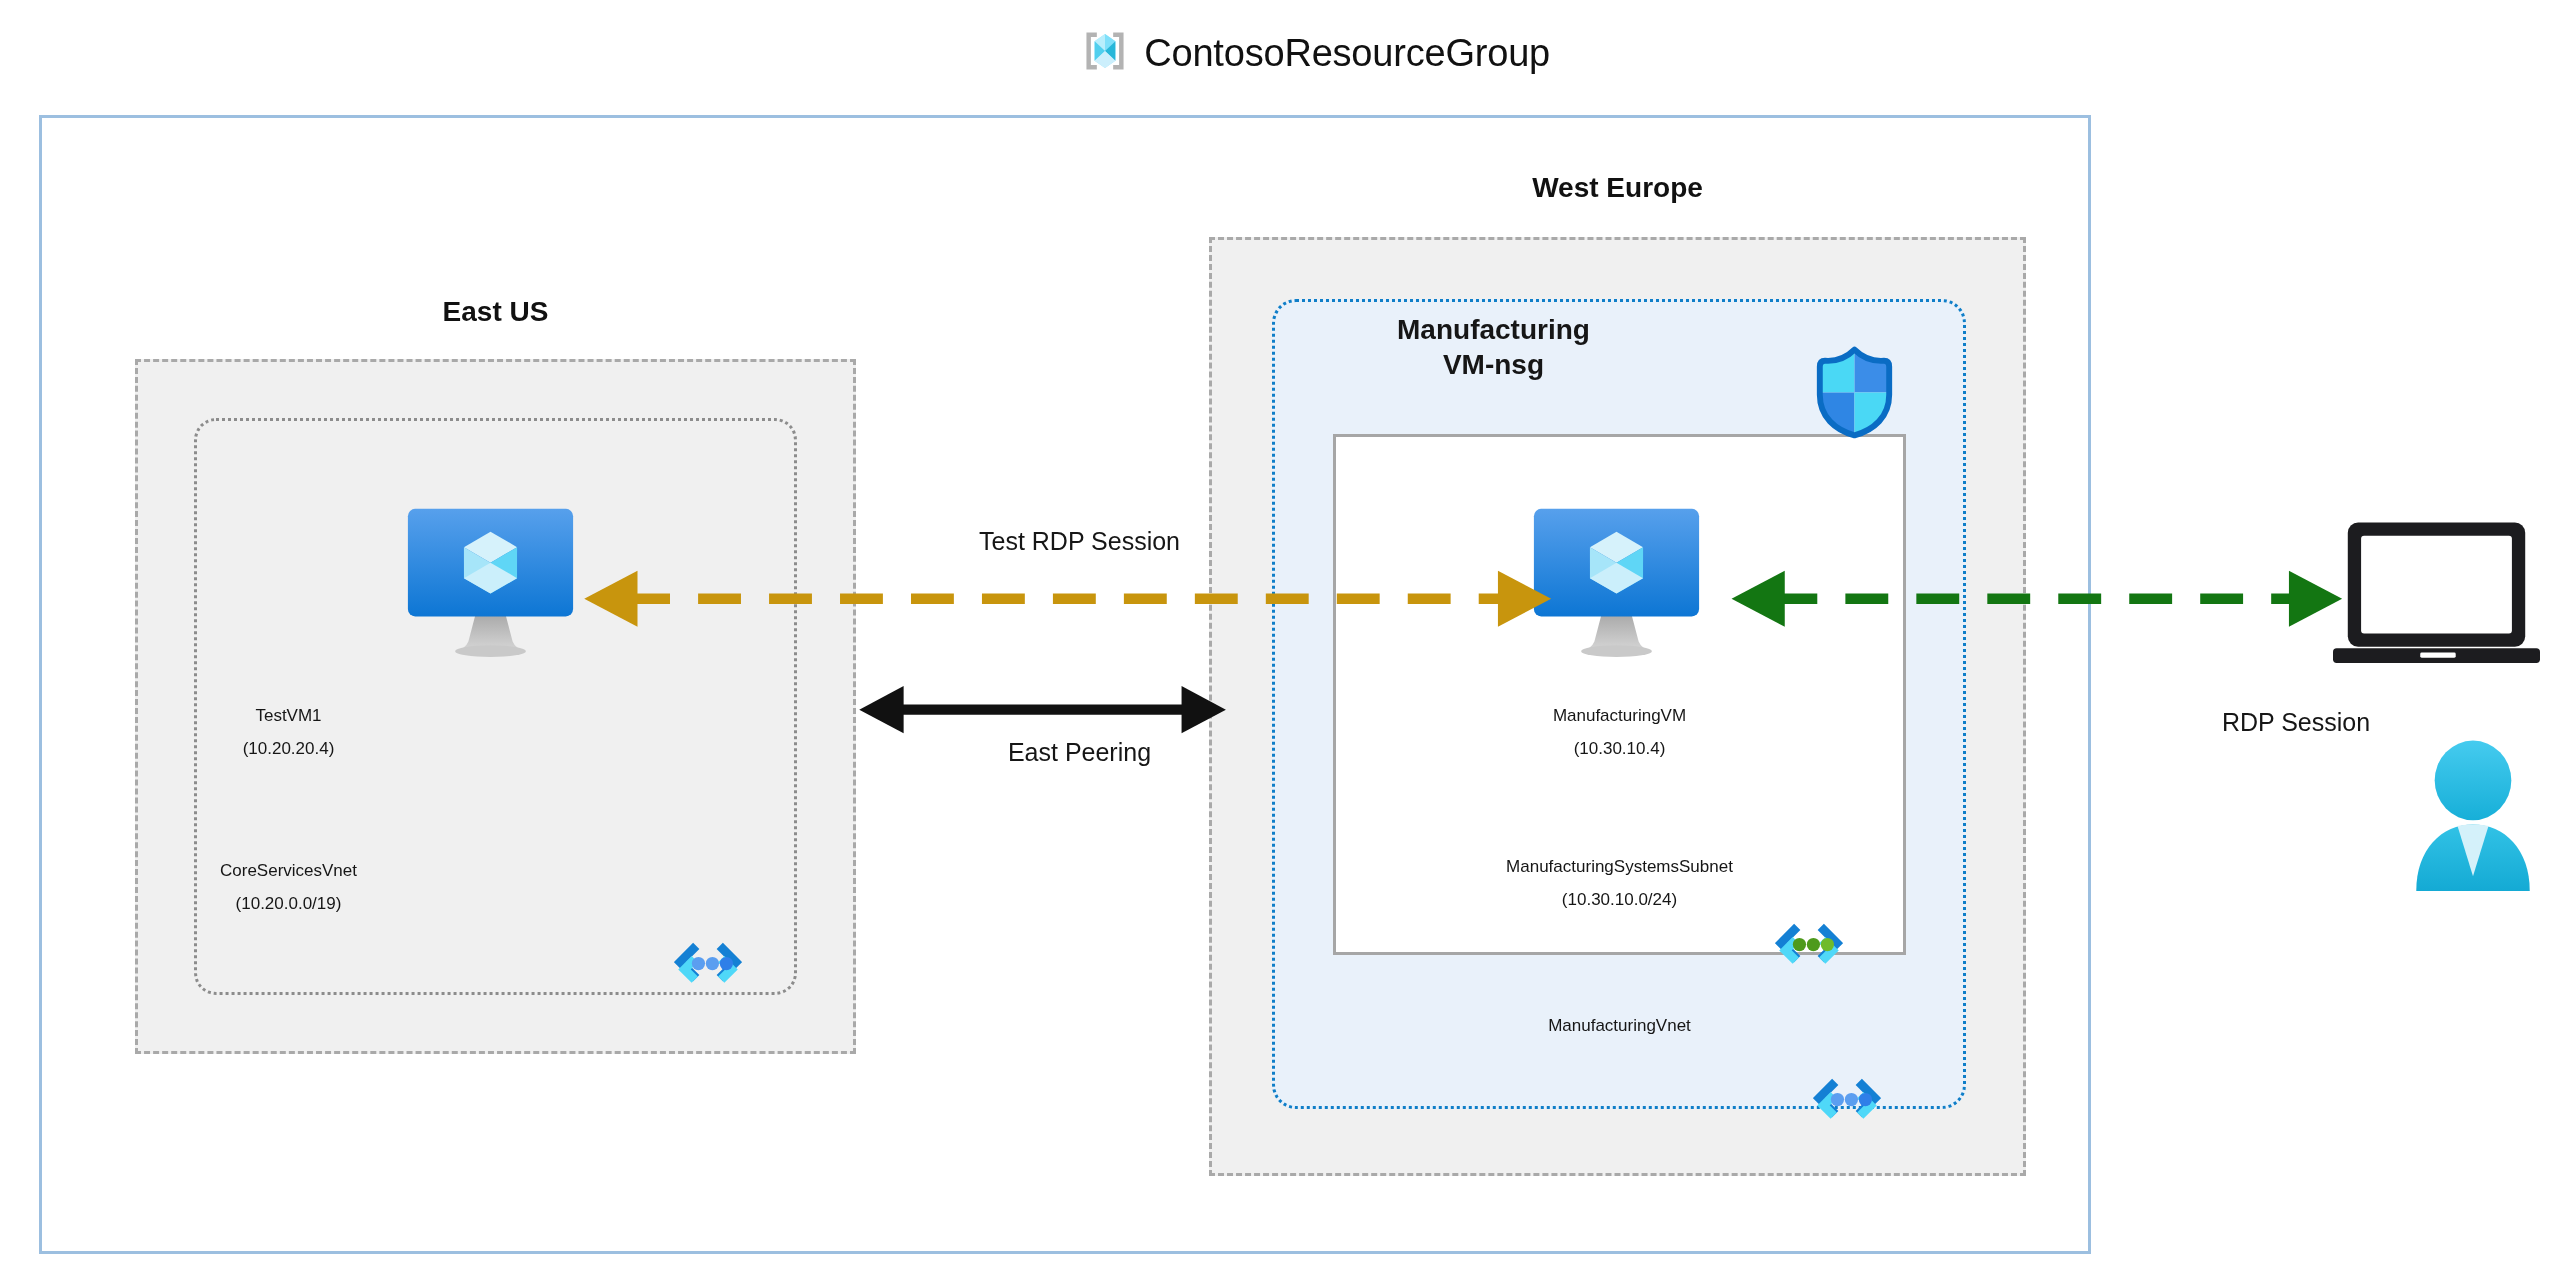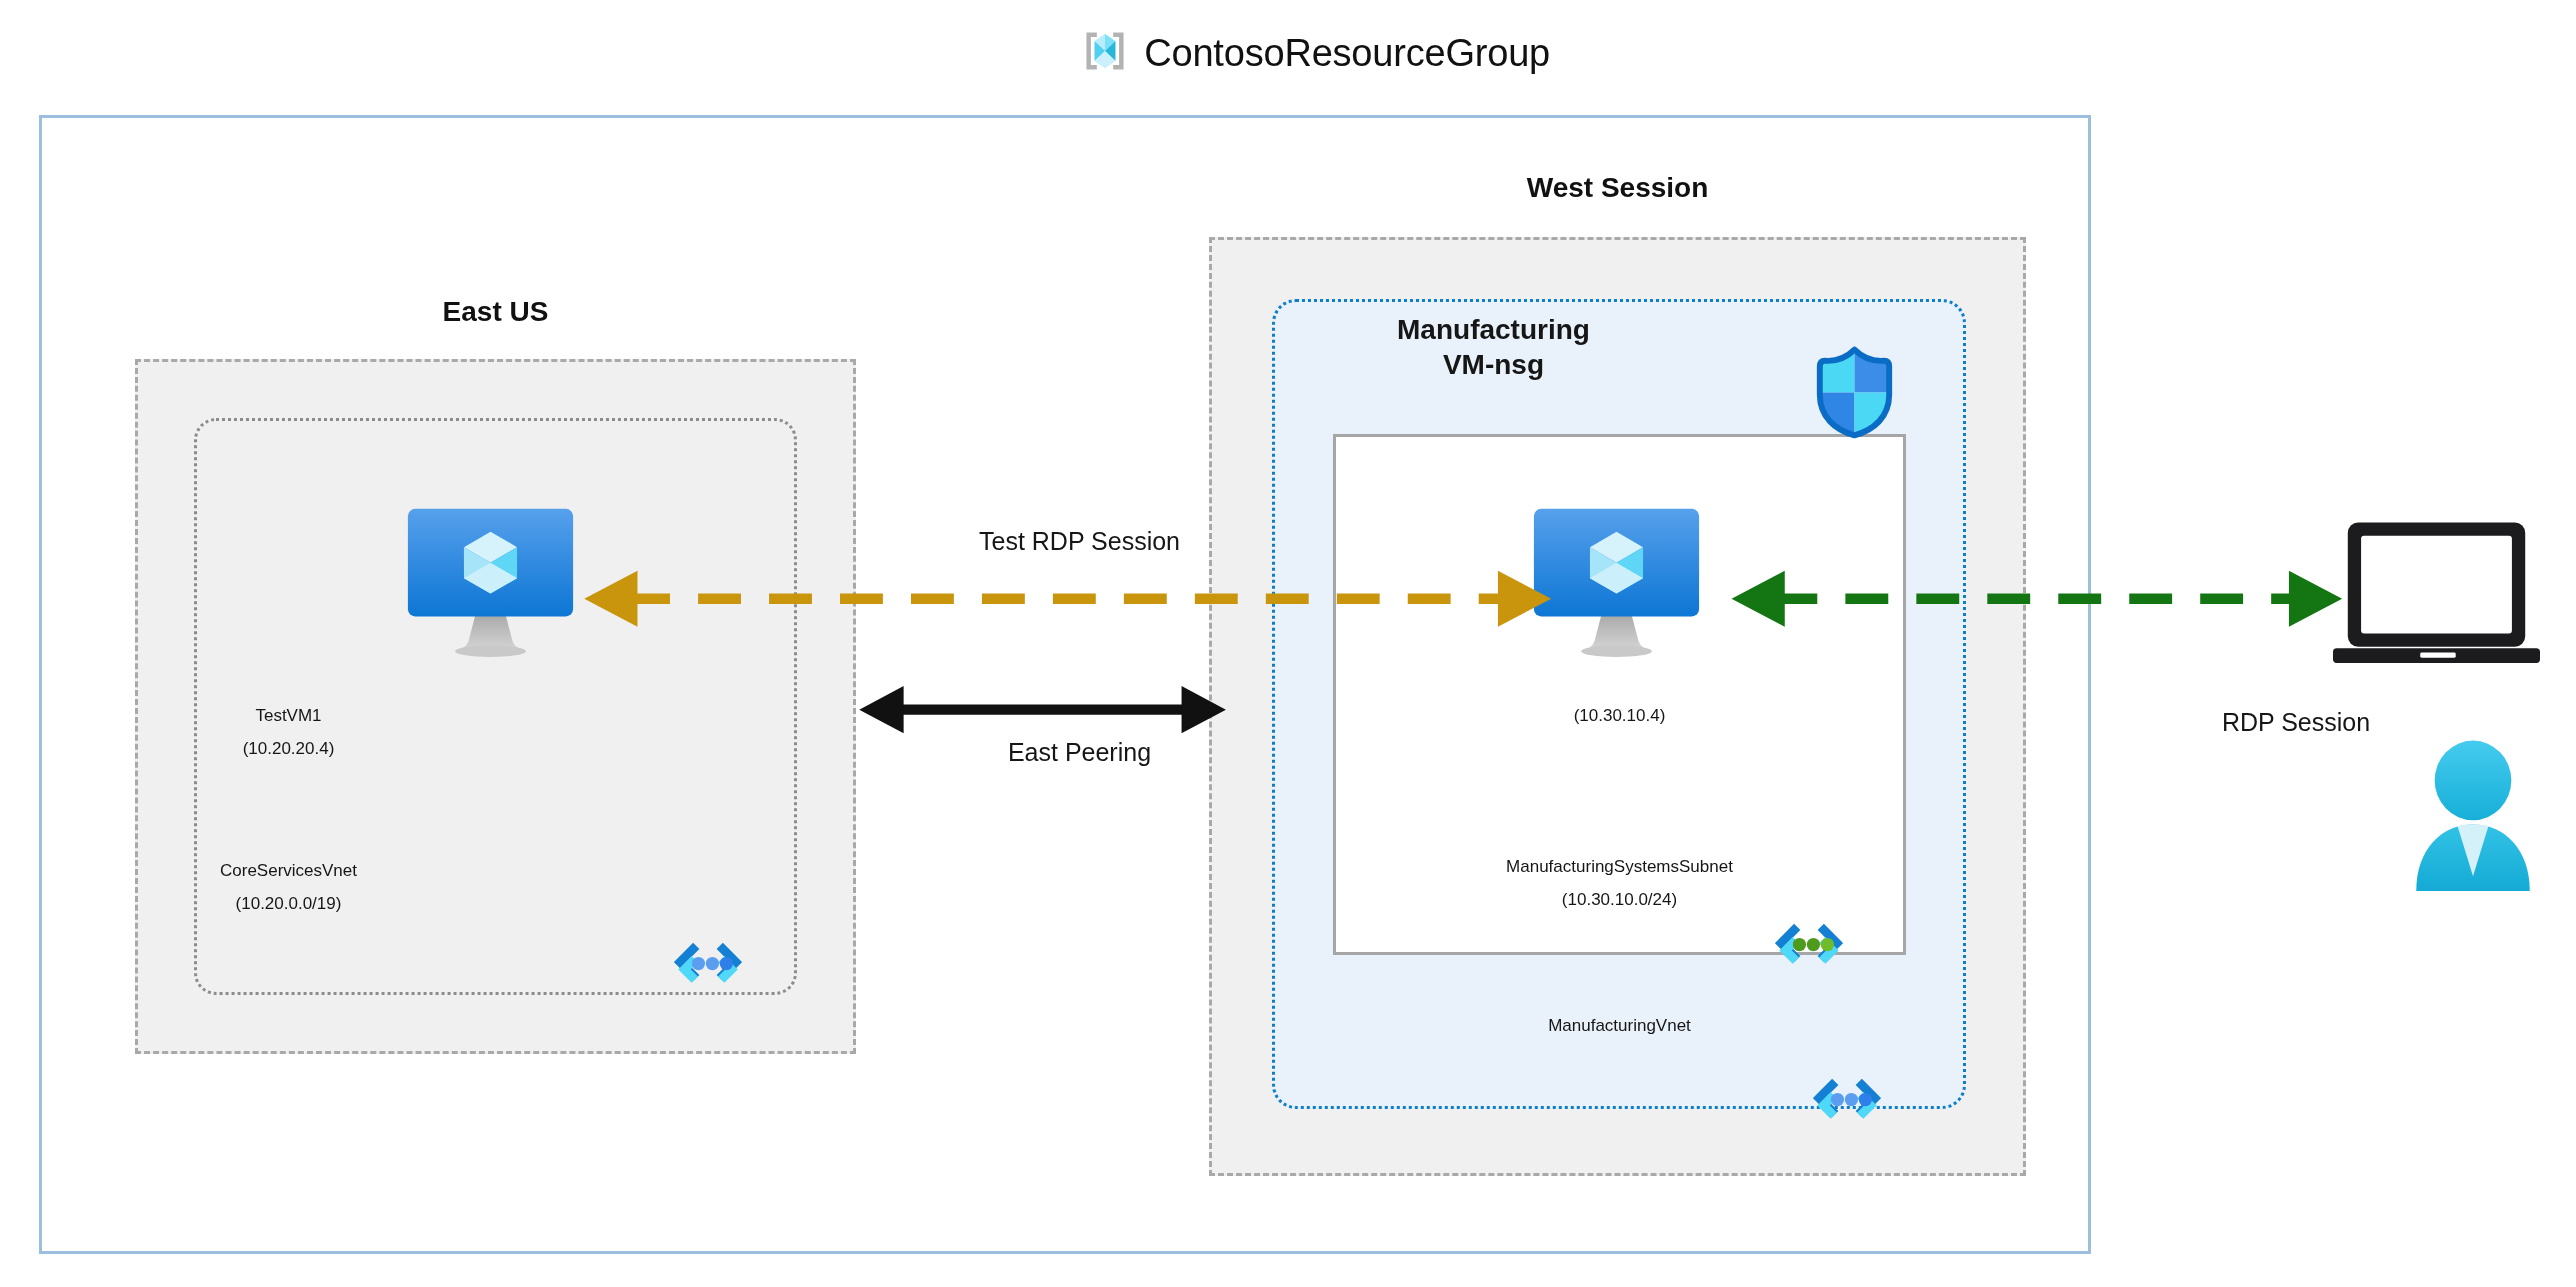--- a/index.html
+++ b/index.html
@@ -170,21 +170,21 @@
       <path d="M30 16 L16 30 L30 44" stroke="#4fd8f8" stroke-width="12" fill="none" transform="translate(-2,10)"></path>
       <path d="M62 8 L84 30 L62 52" stroke="#1480d4" stroke-width="12" fill="none"></path>
       <path d="M62 16 L76 30 L62 44" stroke="#4fd8f8" stroke-width="12" fill="none" transform="translate(2,10)"></path>
     </g>
     <circle cx="33" cy="32" r="9" fill="#5b9ef0"></circle>
     <circle cx="52" cy="32" r="9" fill="#5b9ef0"></circle>
     <circle cx="71" cy="32" r="9" fill="#2f7fe8"></circle>
   </svg>
 </div>
 
-<div class="abs ctr region-title" id="westeurope-title">West Session</div>
+<div class="abs ctr region-title" id="westeurope-title">West Europe</div>
 <div class="abs region" id="region-westeurope"></div>
 
 <div class="abs" id="vnet-manufacturing"></div>
 <div class="abs" id="subnet-manufacturing"></div>
 
 <div class="abs ctr txt big" id="nsg-label">
   <div>Manufacturing</div>
   <div>VM-nsg</div>
 </div>
 
@@ -223,20 +223,21 @@
     <g transform="translate(120,79)">
       <path d="M0 -42 L36 -21 L0 0 L-36 -21 Z" fill="#d6f2fb"></path>
       <path d="M-36 -21 L0 0 L0 42 L-36 21 Z" fill="#a6e5f9"></path>
       <path d="M36 -21 L0 0 L0 42 L36 21 Z" fill="#5fd6f6"></path>
       <path d="M0 0 L-36 21 L0 42 L36 21 Z" fill="#cbeffb"></path>
     </g>
   </svg>
 </div>
 
 <div class="abs ctr txt" id="manufacturingvm-label">
+  <div>ManufacturingVM</div>
   <div>(10.30.10.4)</div>
 </div>
 
 <div class="abs ctr txt" id="subnet-label">
   <div>ManufacturingSystemsSubnet</div>
   <div>(10.30.10.0/24)</div>
 </div>
 
 <div class="abs" id="glyph-subnet">
   <svg width="68" height="50" viewBox="0 0 92 68">

